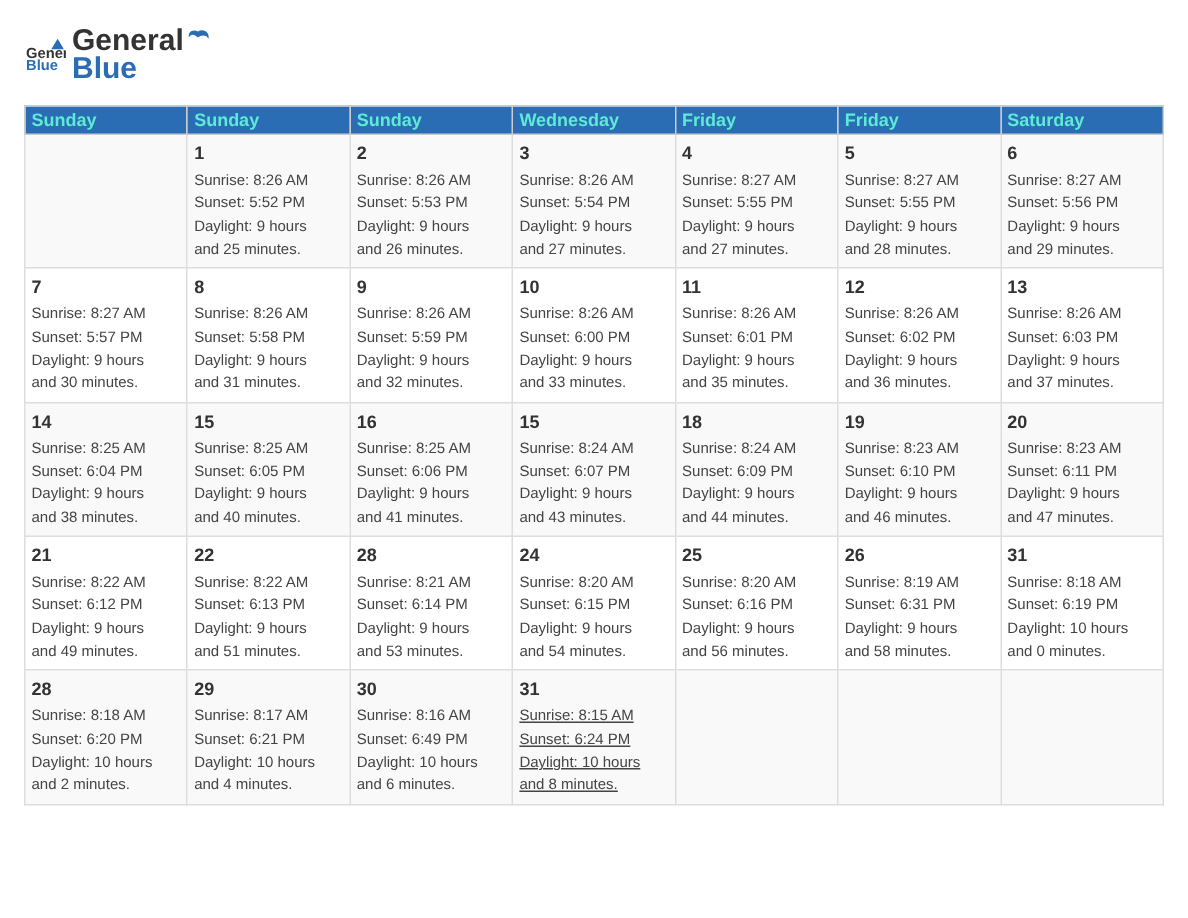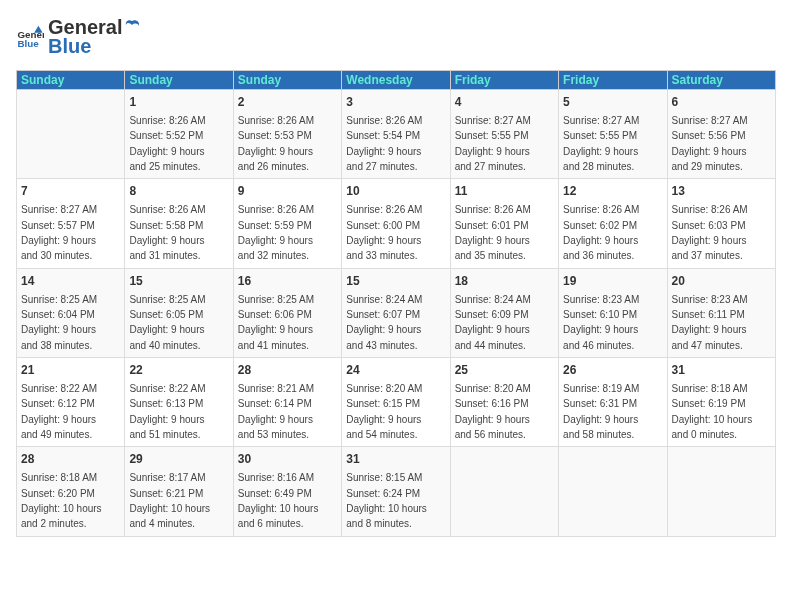--- a/index.html
+++ b/index.html
@@ -238,21 +238,21 @@
 Daylight: 10 hours
 and 2 minutes.</span></td>
         <td><span class="day-num">29</span><span class="day-info" style="white-space: pre-line; text-align: center;">Sunrise: 8:17 AM
 Sunset: 6:21 PM
 Daylight: 10 hours
 and 4 minutes.</span></td>
         <td><span class="day-num">30</span><span class="day-info" style="white-space: pre-line;">Sunrise: 8:16 AM
 Sunset: 6:49 PM
 Daylight: 10 hours
 and 6 minutes.</span></td>
-        <td><span class="day-num">31</span><span class="day-info" style="white-space: pre-line;">Sunrise: 8:15 AM
+        <td><span class="day-num">31</span><span class="day-info" style="white-space: pre-line; text-decoration: underline;">Sunrise: 8:15 AM
 Sunset: 6:24 PM
 Daylight: 10 hours
 and 8 minutes.</span></td>
         <td class="empty-cell"></td>
         <td class="empty-cell"></td>
         <td class="empty-cell"></td>
       </tr>
     </tbody>
 </table>
 

